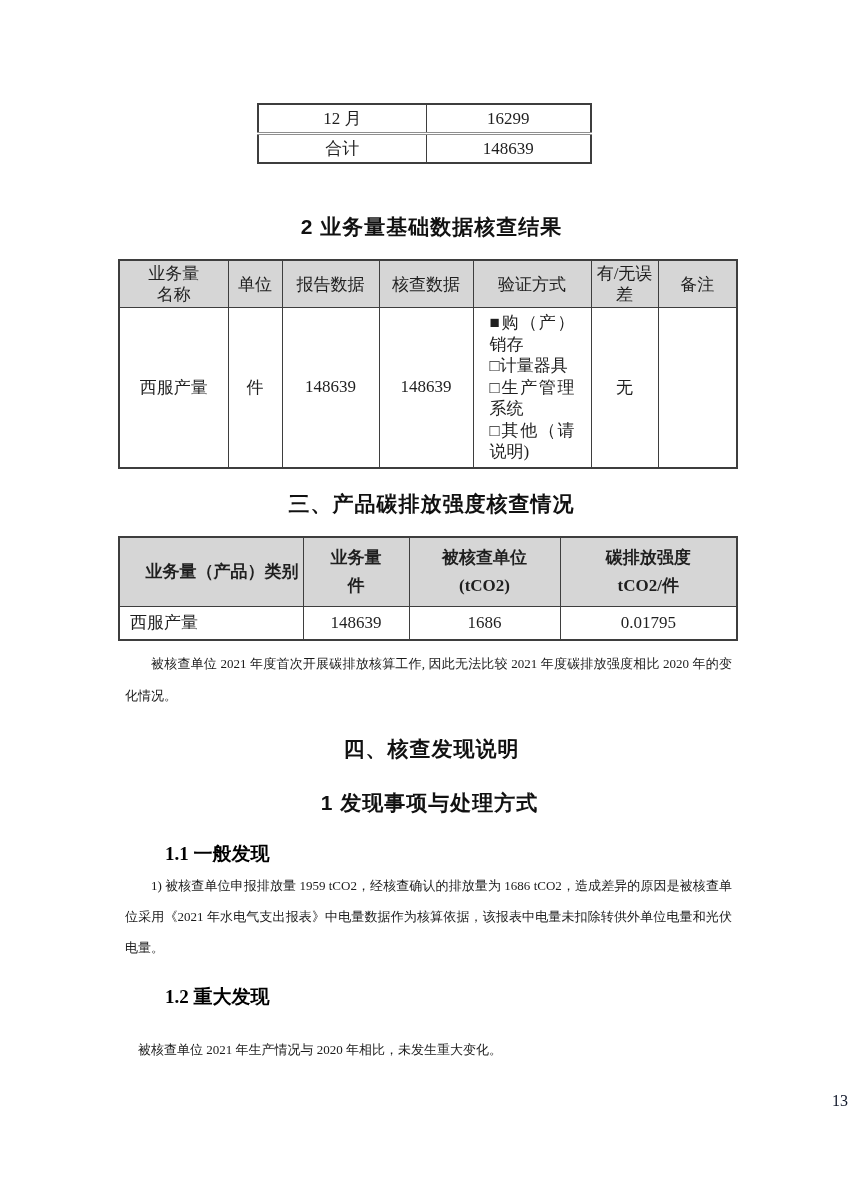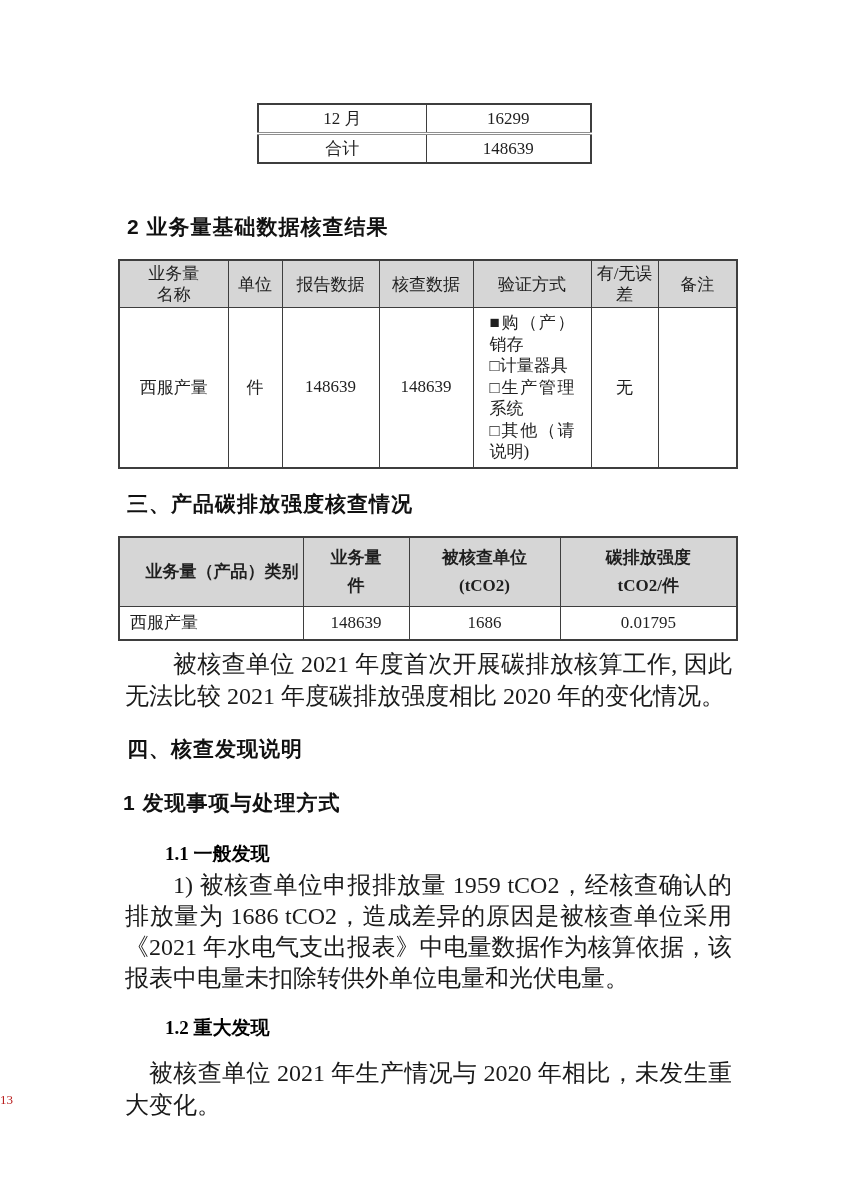--- a/index.html
+++ b/index.html
@@ -44,20 +44,21 @@
   .t1 tr + tr td { border-top: 3px double #8f8f8f; }
 
   
   .h-sans {
     font-family: "Liberation Sans", "DejaVu Sans", sans-serif;
     font-weight: bold;
     font-size: 21px;
     line-height: 26px;
     letter-spacing: 1px;
     color: #111;
+    text-align: center;
   }
   .h2-num { margin-top: 50px; padding-left: 9px; }
   .h3-sec { margin-top: 22px; padding-left: 9px; }
   .h4-sec { margin-top: 24px; padding-left: 9px; }
   .h4b-sec { margin-top: 28px; padding-left: 5px; }
   .h5-sub {
     font-family: "Liberation Serif", "DejaVu Serif", serif;
     font-weight: bold;
     font-size: 19px;
     line-height: 24px;
@@ -93,38 +94,38 @@
     font-weight: bold;
     height: 70px;
     line-height: 28px;
   }
   .t3 thead td.cat { text-align: right; padding-left: 10px; }
   .t3 tbody td { height: 33px; }
   .t3 tbody td.cat { text-align: left; padding-left: 10px; }
 
   
   .para {
-    font-size: 24px;
+    font-size: 13px;
     line-height: 32px;
     text-align: justify;
     padding: 0 4px 0 7px;
     color: #1a1a1a;
   }
   .p1 { margin-top: 7px; text-indent: 2em; }
   .p2 { margin-top: 4px; line-height: 31px; text-indent: 2em; }
-  .p3 { margin-top: 17px; text-indent: 1em; }
+  .p3 { margin-top: 25px; text-indent: 1em; }
 
   
   .footer {
     position: absolute;
     left: 0; right: 0;
     top: 1092px;
-    text-align: left;
-    font-size: 13px;
-    color: #b91c1c;
+    text-align: right;
+    font-size: 16px;
+    color: #0f172a;
   }
 </style>
 </head>
 <body>
 
 <div class="page">
   <div class="content">
 
     <table class="t1">
       <colgroup>

